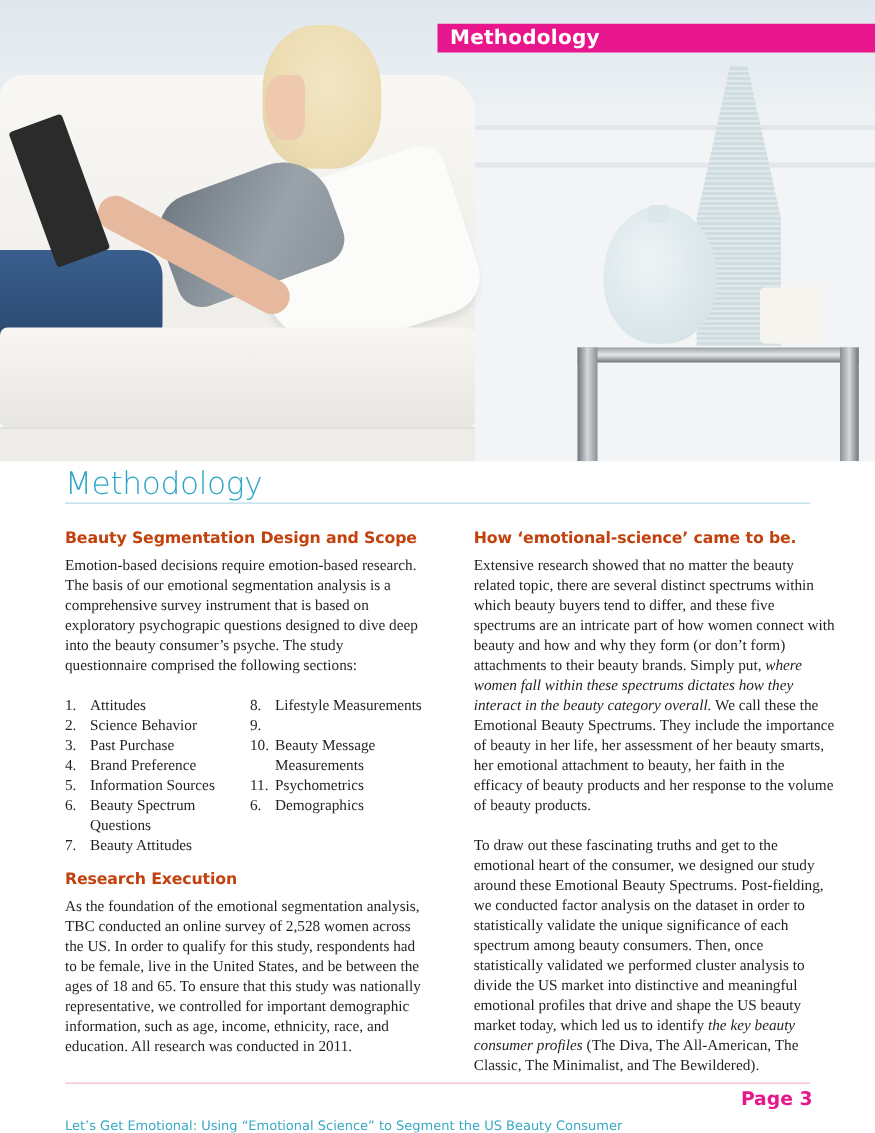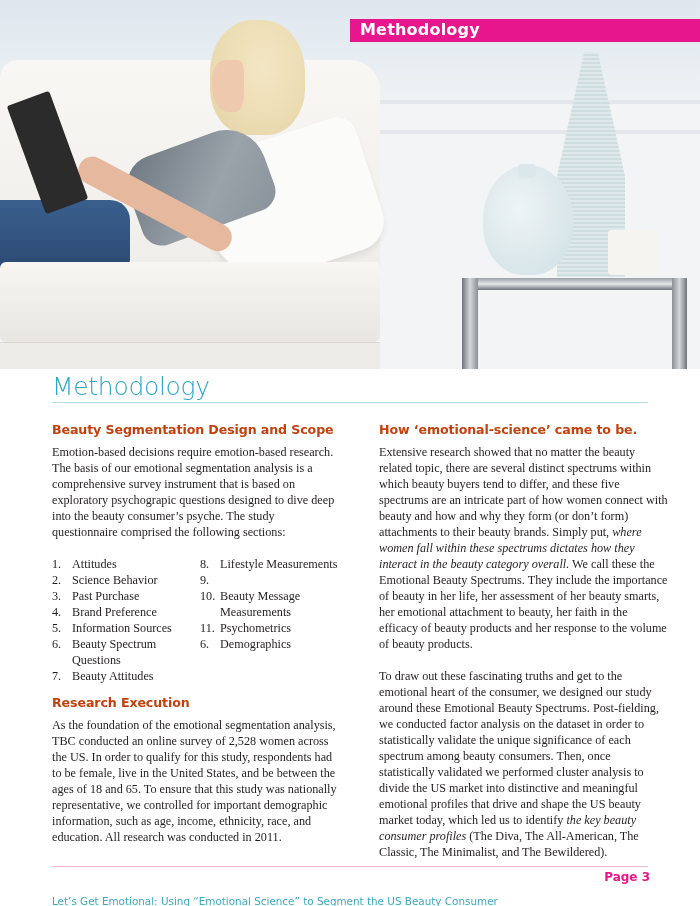--- a/index.html
+++ b/index.html
@@ -41,21 +41,21 @@
 
   .list { position:absolute; left:52px; top:556px; width:300px; font-size:12.2px; line-height:16px; }
   .list .c1 { position:absolute; left:0; top:0; width:150px; }
   .list .c2 { position:absolute; left:148px; top:0; width:160px; }
   .li { display:flex; }
   .li .n { width:20px; flex:none; }
   .c2 .li .n { width:20px; }
 
   .footer-rule { position:absolute; left:52px; top:866px; width:596px; height:1px; background:#f2b6d4; }
   .footer-text { position:absolute; left:52px; top:871px; font-family:"DejaVu Sans", sans-serif; font-size:10.4px; color:#3aa9c5;margin-top:24px; }
-  .footer-page { position:absolute; right:50px; top:870px; font-family:"DejaVu Sans", sans-serif; font-weight:bold; font-size:12px; color:#e8168c; }
+  .footer-page { position:absolute; right:50px; top:870px; font-family:"DejaVu Sans", sans-serif; font-weight:bold; font-size:15px; color:#e8168c; }
 </style>
 </head>
 <body>
 
 <div class="hero">
   <div class="wall-panel"></div>
   <div class="molding" style="top:100px"></div>
   <div class="molding" style="top:130px"></div>
   <div class="sofa-back"></div>
   <div class="head"></div>

